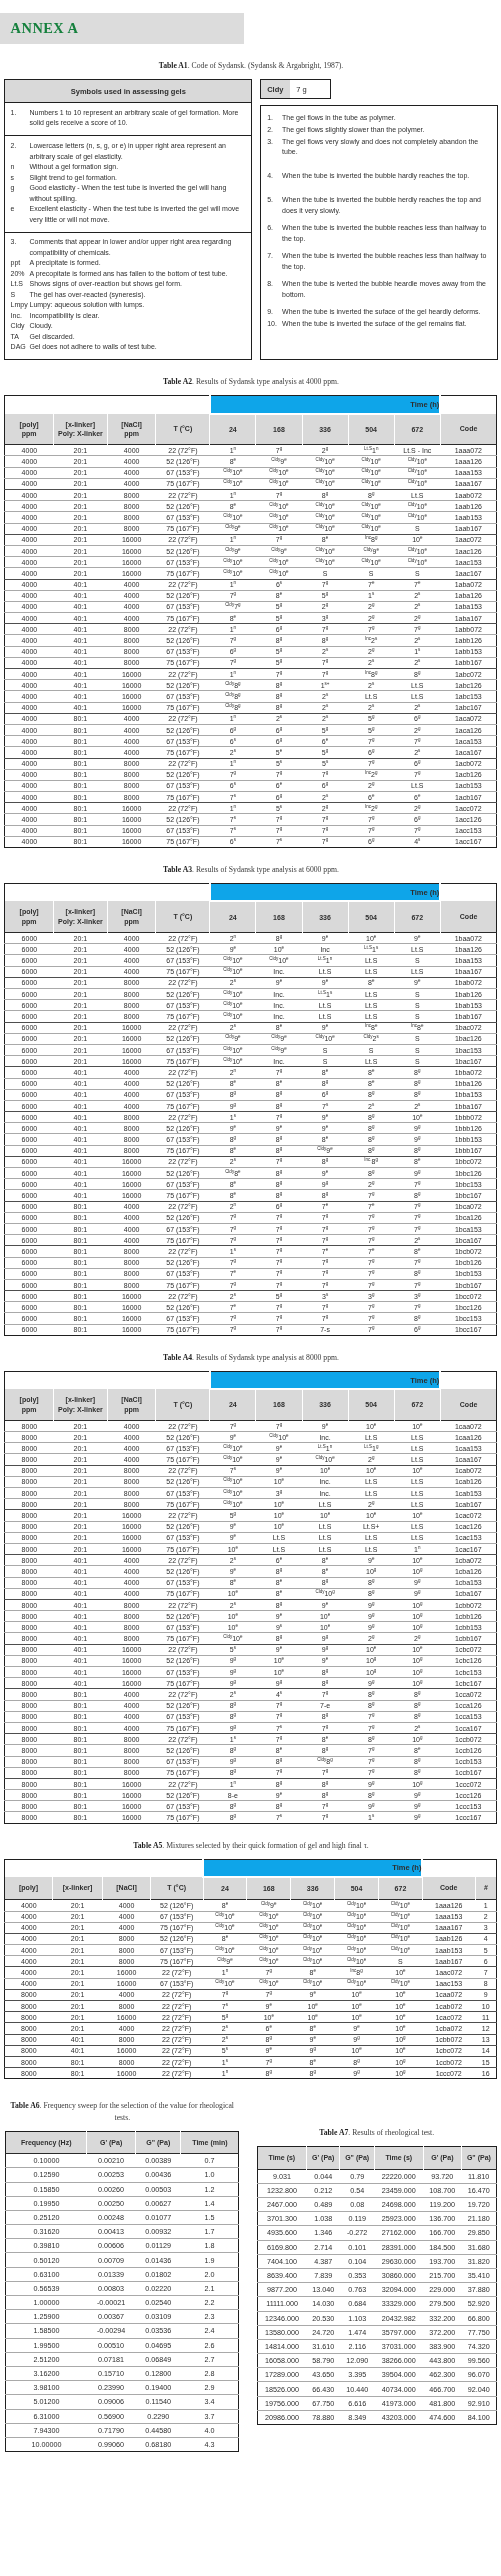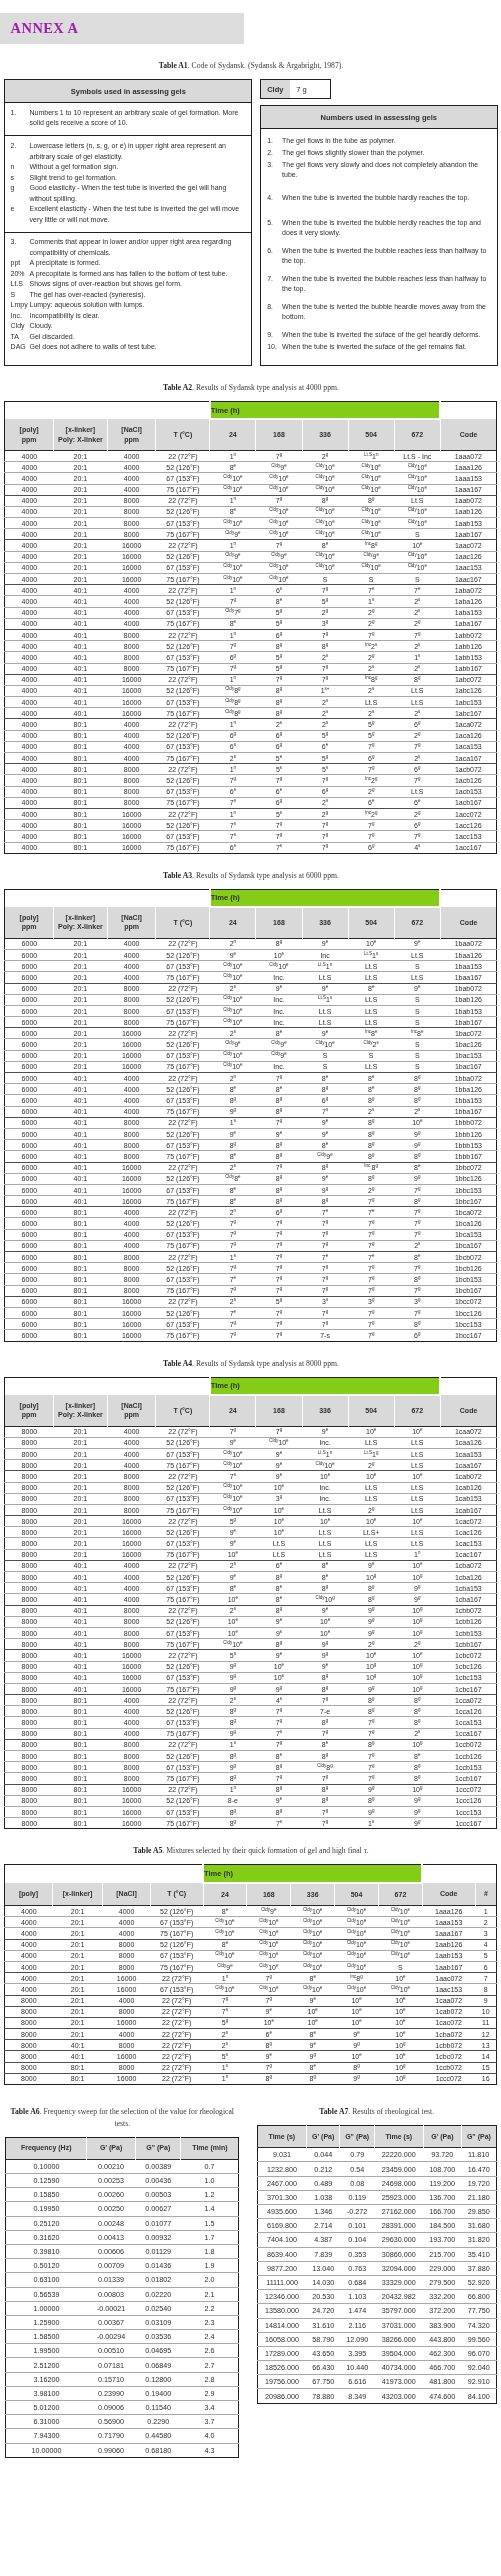--- a/index.html
+++ b/index.html
@@ -1,18 +1,18 @@
 <!DOCTYPE html>
 <html style="font-size:8.5px"><head>
 <meta charset="utf-8">
 <style>
   html,body{margin:0;padding:0;background:#fff;}
   body{width:502px;font-family:"Liberation Sans",sans-serif;color:#2e2e2e;}
   .annex-band{margin:13.3px 0 0 0;width:244px;background:#dcdcdc;padding:7px 10.6px;box-sizing:border-box;}
-  .annex-band h1{margin:0;font-family:"Liberation Serif",serif;font-size:14.4px;font-weight:700;letter-spacing:0.5px;color:#a21caf;}
+  .annex-band h1{margin:0;font-family:"Liberation Serif",serif;font-size:14.4px;font-weight:700;letter-spacing:0.5px;color:#15803d;}
   .tbl-title{text-align:center;font-size:7.7px;color:#3a3a3a;margin:16px 5.3px 7.5px;line-height:1.5;font-family:Liberation Serif, serif;}
   .tbl-title b{font-weight:700;color:#1f1f1f;}
   
   .a1-wrap{display:flex;gap:7.5px;margin:3.2px 4.3px 0;align-items:stretch;}
   .a1-left{width:248px;box-sizing:border-box;border:1.1px solid #1f1f1f;background:#fff;}
   .boxhdr{background:#d9d9d9;text-align:center;font-weight:700;font-size:7.5px;padding:6.4px 4.3px;border-bottom:1.1px solid #1f1f1f;}
   .a1-section{padding:4.8px 4.3px 6.4px 3.2px;}
   .a1-section + .a1-section{border-top:1.1px solid #1f1f1f;}
   .defrow{display:flex;font-size:7px;line-height:1.5;}
   .defkey{flex:0 0 21px;padding-left:2.1px;box-sizing:border-box;}
@@ -25,34 +25,34 @@
   .num-items{padding:6.4px 5.3px 5.3px 4.3px;}
   .num-item{display:flex;font-size:7px;line-height:1.5;margin-bottom:7px;}
   .num-item:nth-child(-n+2){margin-bottom:1.6px;}
   .num-item:nth-child(3){margin-bottom:12.8px;}
   .num-item:nth-child(4){margin-bottom:14px;}
   .num-item:nth-child(9){margin-bottom:1.6px;}
   .num-item .defkey{flex:0 0 17px;}
   
   table.syd, table.plain{border-collapse:collapse;border:1.3px solid #1f1f1f;background:#fff;}
   table.syd{width:493px;margin:0 4.3px;}
-  .timeband{background:#84cc16;text-align:left;font-weight:700;font-size:7.5px;padding:3.7px 0;border-left:2.1px solid #fff;border-right:2.1px solid #fff;border-bottom:2.1px solid #fff;}
+  .timeband{background:#0ea5e9;text-align:right;font-weight:700;font-size:7.5px;padding:3.7px 0;border-left:2.1px solid #fff;border-right:2.1px solid #fff;border-bottom:2.1px solid #fff;}
   td.sp{background:#fff;}
   table.syd th, table.plain th{background:#d9d9d9;font-weight:700;font-size:7px;text-align:center;padding:5.9px 1.1px;border-left:1.6px solid #fff;border-right:1.6px solid #fff;line-height:1.35;}
   table.syd th:first-child, table.plain th:first-child{border-left:none;}
   table.syd th:last-child, table.plain th:last-child{border-right:none;}
   table.syd thead, table.plain thead{border-bottom:1.6px solid #2a2a2a;}
   table.syd tbody td{text-align:center;font-size:7px;padding:1.6px 1.1px;white-space:nowrap;}
   table.syd tbody tr + tr{border-top:1.1px solid #a9a9a9;}
   table.syd tbody tr.blk{border-top:1.3px solid #4e4e4e;}
   sup{font-size:4.5px;vertical-align:super;line-height:0;letter-spacing:0;}
   
   table.plain tbody td{text-align:center;font-size:7.2px;padding:2.1px 2.1px;white-space:nowrap;}
   table.plain tbody tr + tr{border-top:1.1px solid #a9a9a9;}
-  .a67-row{display:flex;justify-content:space-between;align-items:flex-start;margin:21px 5.3px 0;}
+  .a67-row{display:flex;justify-content:space-between;align-items:center;margin:21px 5.3px 0;}
   .a67-col-left{width:234px;}
   .a67-col-right{width:240px;}
   .a67-col-left .tbl-title,.a67-col-right .tbl-title{margin:0 0 7.5px;}
   .a67-col-left table.plain{width:100%;}
   .a67-col-right table.plain{width:100%;}
 </style>
 </head>
 <body>
 
 <div class="annex-band">
@@ -138,21 +138,20 @@
           </div>
         </div>
       </div>
   </div>
   <div class="a1-right">
     <div class="cldy-box">
       <span class="k">Cldy</span>
       <span class="v">7 g</span>
     </div>
     <div class="numbers-box">
-      <div class="boxhdr">Numbers used in assessing gels</div>
       <div class="num-items">
           <div class="num-item">
             <span class="defkey">1.</span>
             <span class="deftext">The gel flows in the tube as polymer.</span>
           </div>
           <div class="num-item">
             <span class="defkey">2.</span>
             <span class="deftext">The gel flows slightly slower than the polymer.</span>
           </div>
           <div class="num-item">

